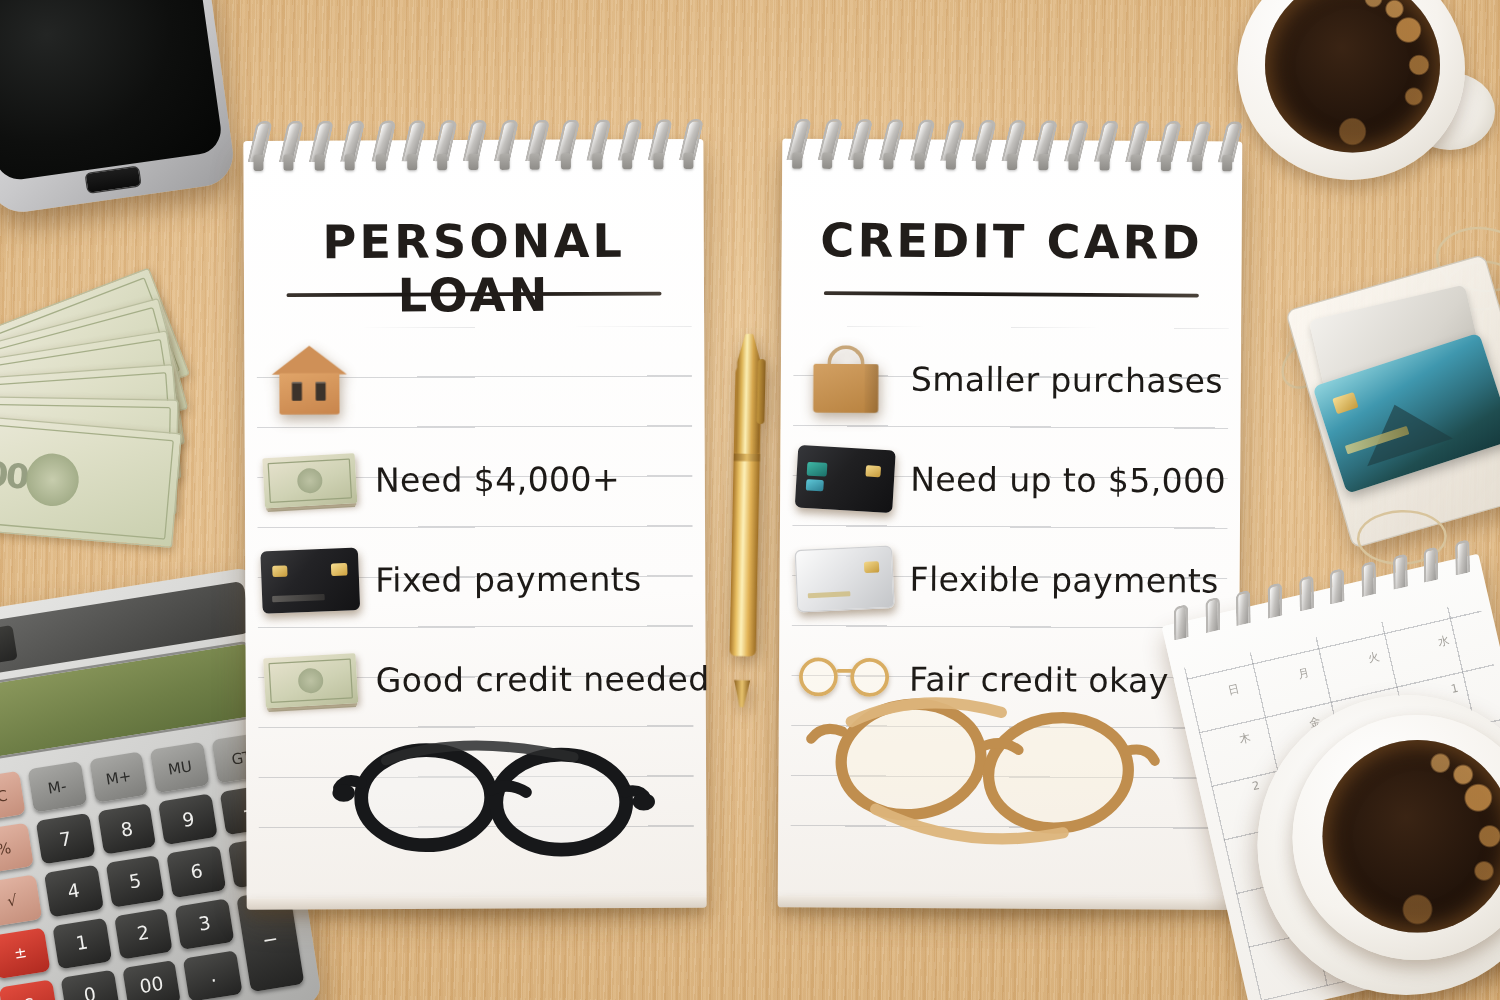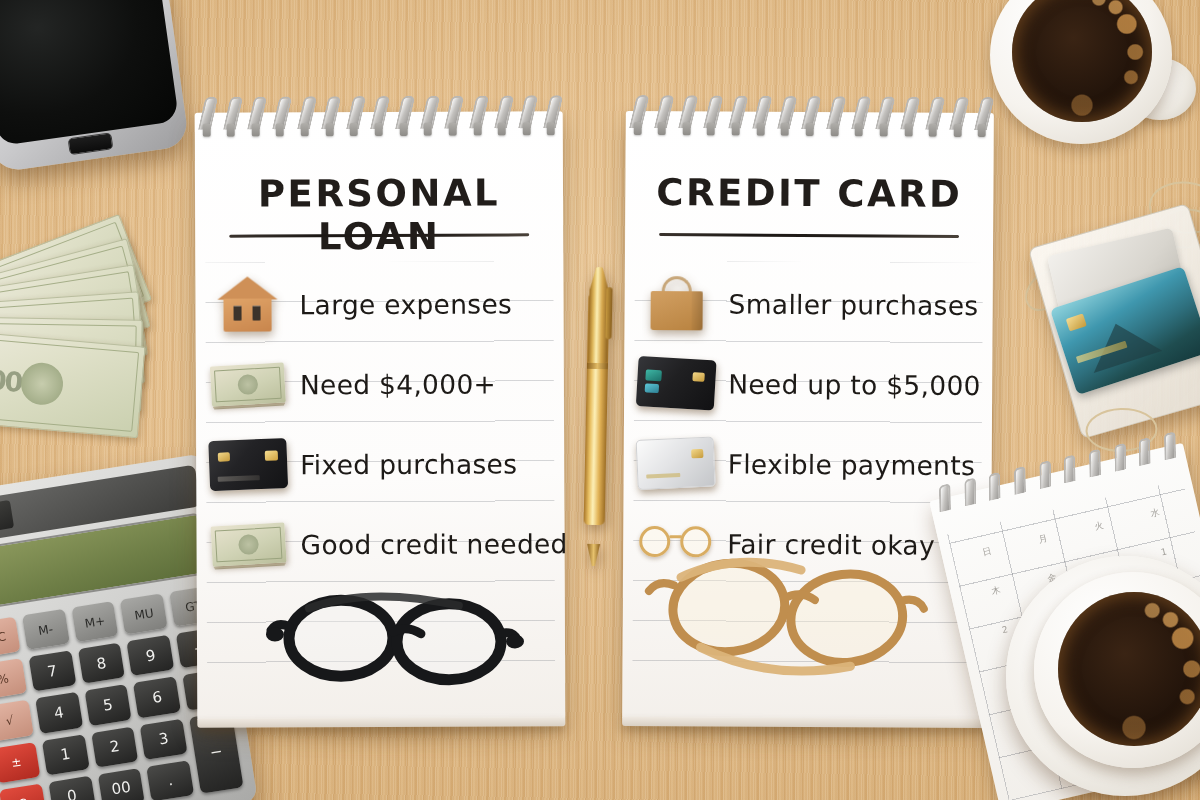--- a/index.html
+++ b/index.html
@@ -381,39 +381,38 @@
 
       <div class="row">
         <div class="icon-slot">
           <div class="house">
             <div class="roof"></div>
               <div class="body"></div>
               <div class="w1"></div>
               <div class="w2"></div>
           </div>
         </div>
-        <div class="txt">Large expenses</div>
       </div>
 
       <div class="row">
         <div class="icon-slot">
           <div class="cash"></div>
         </div>
         <div class="txt">Need $4,000+</div>
       </div>
 
       <div class="row">
         <div class="icon-slot">
           <div class="card black">
             <div class="chip"></div>
               <div class="chip2"></div>
               <div class="strip"></div>
           </div>
         </div>
-        <div class="txt">Fixed purchases</div>
+        <div class="txt">Fixed payments</div>
       </div>
 
       <div class="row">
         <div class="icon-slot">
           <div class="cash"></div>
         </div>
         <div class="txt">Good credit needed</div>
       </div>
 
     </div>

